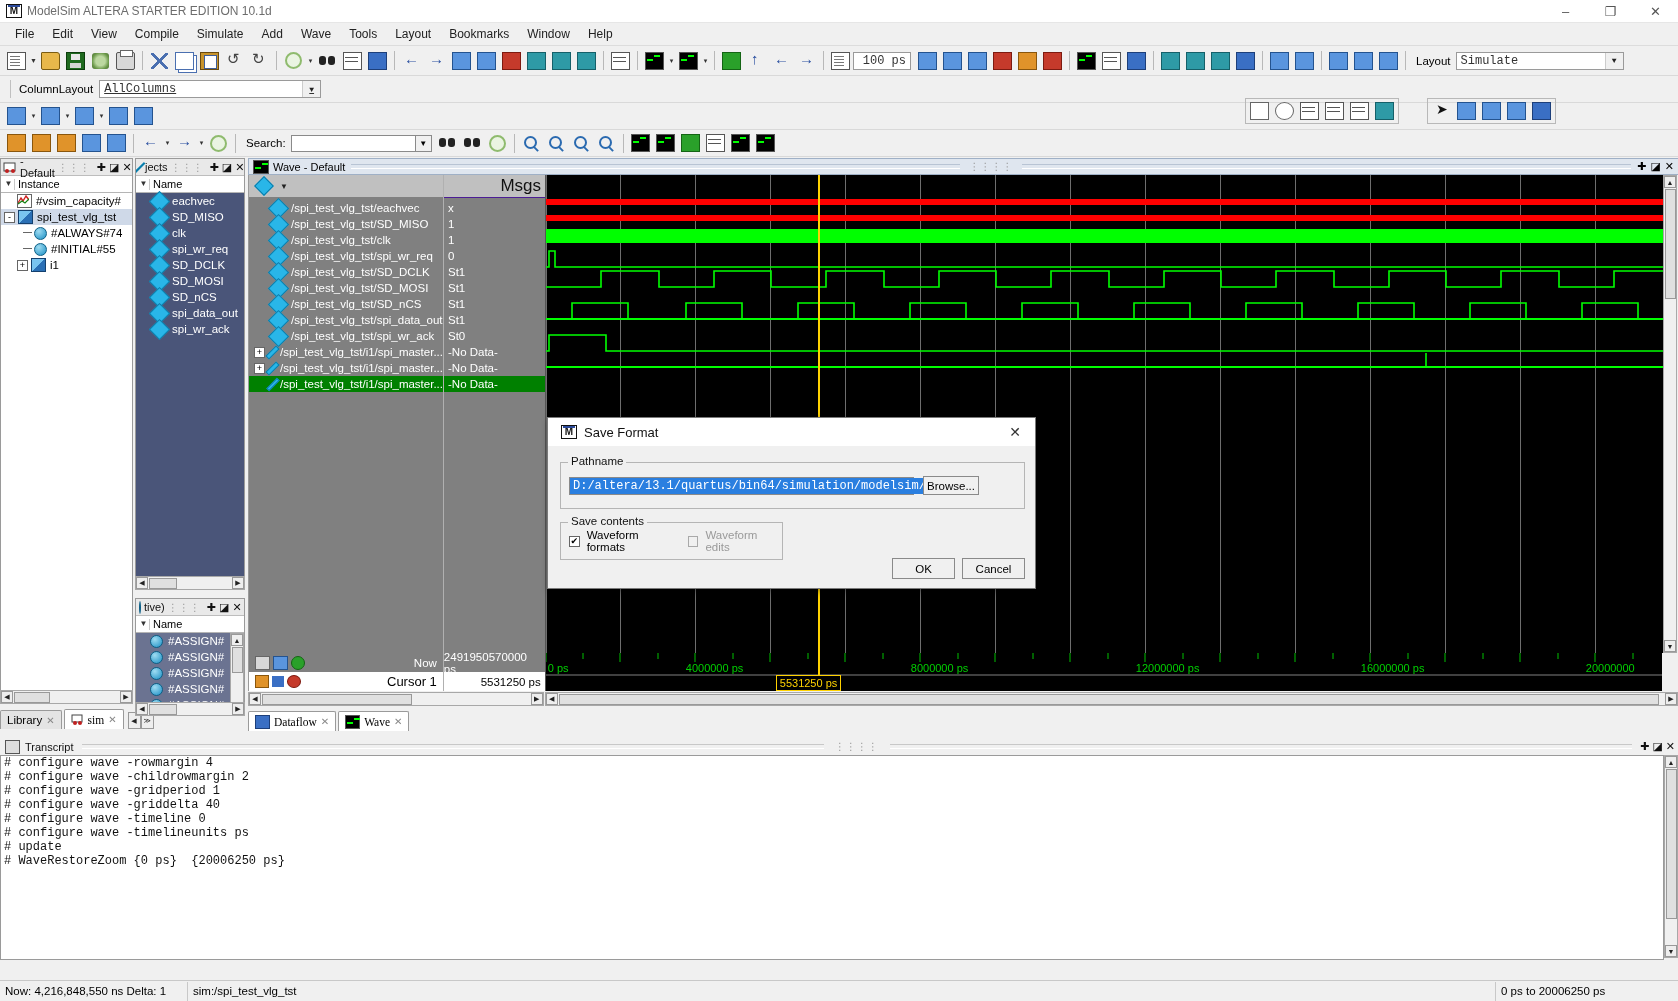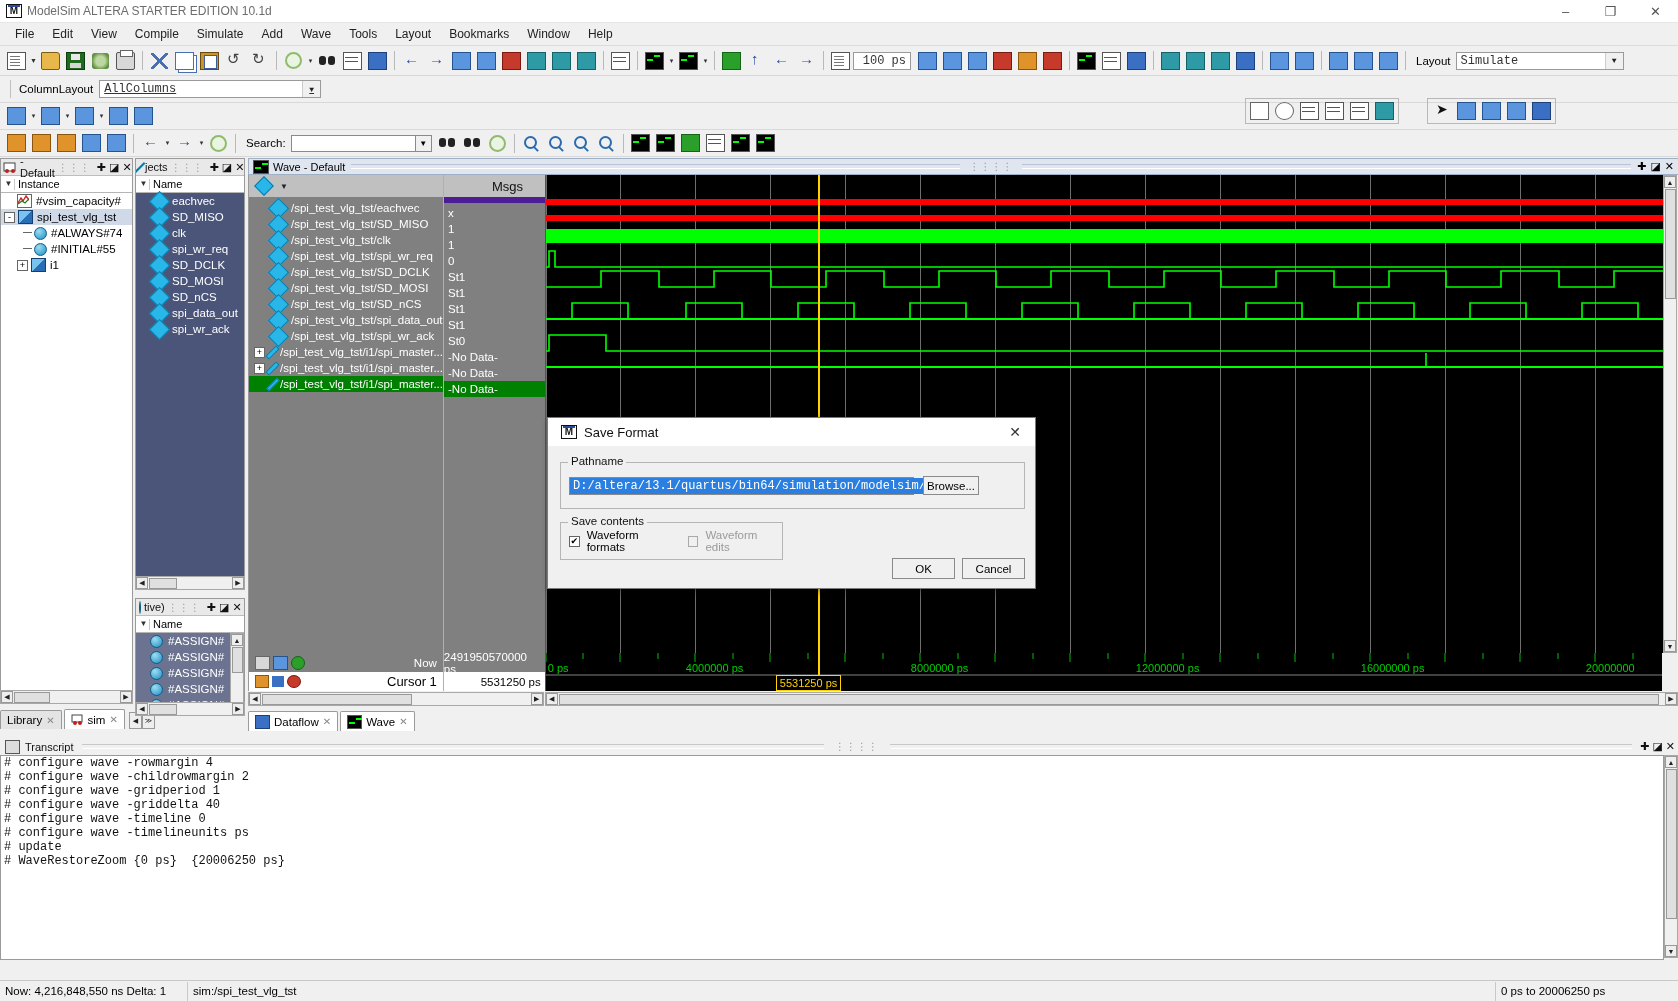--- a/index.html
+++ b/index.html
@@ -110,21 +110,21 @@
       color:#111;overflow:hidden;}
   .tline{height:14px;line-height:14px;padding-left:3px;white-space:pre;}
 
   .statusbar{height:20px;background:#f0f0f0;border-top:1px solid #c8c8c8;display:flex;align-items:center;font-size:11.5px;}
   .sb-cell{height:19px;display:flex;align-items:center;padding:0 5px;border-right:1px solid #c8c8c8;box-sizing:border-box;}
 
   
   .tabbar{display:flex;align-items:flex-end;height:20px;}
   .tab{height:18px;display:flex;align-items:center;gap:4px;padding:0 6px;font-size:11.5px;
       border:1px solid #9a9a9a;border-bottom:none;background:#e4e4e4;border-radius:2px 2px 0 0;margin-right:2px;}
-  .tab.active{background:#fff;height:19px;}
+  .tab.active{background:#fff;height:19px;font-family:Liberation Serif, serif;}
   .tab .x{font-size:10px;color:#888;}
 
   
   .sbar-h{height:14px;background:#f0f0f0;border:1px solid #a8a8a8;display:flex;align-items:center;box-sizing:border-box;}
   .sbar-v{width:14px;background:#f0f0f0;border:1px solid #a8a8a8;display:flex;flex-direction:column;align-items:center;box-sizing:border-box;}
   .sb-arrow{width:12px;height:12px;display:flex;align-items:center;justify-content:center;font-size:7px;
      background:#eee;border:1px solid #999;box-sizing:border-box;color:#222;}
   .sb-thumb{background:#e0e0e0;border:1px solid #999;box-sizing:border-box;}
 
   
@@ -765,21 +765,21 @@
               <span>/spi_test_vlg_tst/i1/spi_master...</span>
             </div>
           <div class="wrow selrow" style="padding-left:20px;">
               <span class="ic dia" style="margin-right:5px;"></span>
               <span>/spi_test_vlg_tst/i1/spi_master...</span>
             </div>
         </div>
       </div>
 
       <div style="width:102px;background:#808080;border-left:1px solid #b0b0b0;box-sizing:border-box;">
-        <div style="height:22px;background:#c0c0c0;border-bottom:6px solid #4c1d95;display:flex;align-items:center;justify-content:flex-end;padding-right:22px;font-size:13px;color:#111;">Msgs</div>
+        <div style="height:22px;background:#c0c0c0;border-bottom:1px solid #4c1d95;display:flex;align-items:center;justify-content:flex-end;padding-right:4px;font-size:17px;color:#111;">Msgs</div>
         <div style="padding-top:2px;">
           <div class="wrow" style="padding-left:4px;">x</div>
           <div class="wrow" style="padding-left:4px;">1</div>
           <div class="wrow" style="padding-left:4px;">1</div>
           <div class="wrow" style="padding-left:4px;">0</div>
           <div class="wrow" style="padding-left:4px;">St1</div>
           <div class="wrow" style="padding-left:4px;">St1</div>
           <div class="wrow" style="padding-left:4px;">St1</div>
           <div class="wrow" style="padding-left:4px;">St1</div>
           <div class="wrow" style="padding-left:4px;">St0</div>

